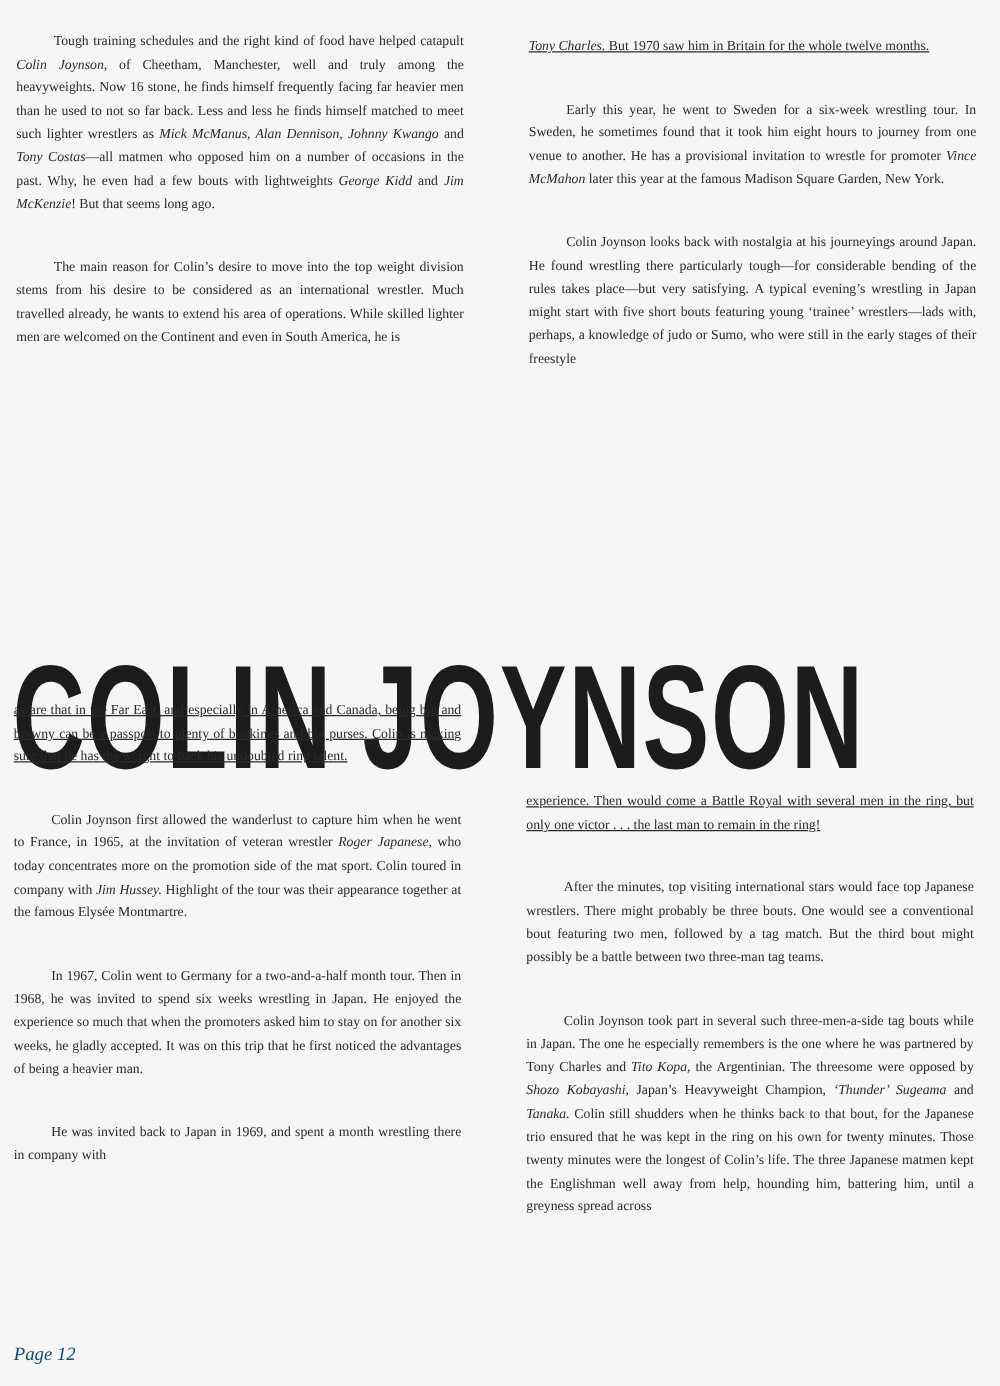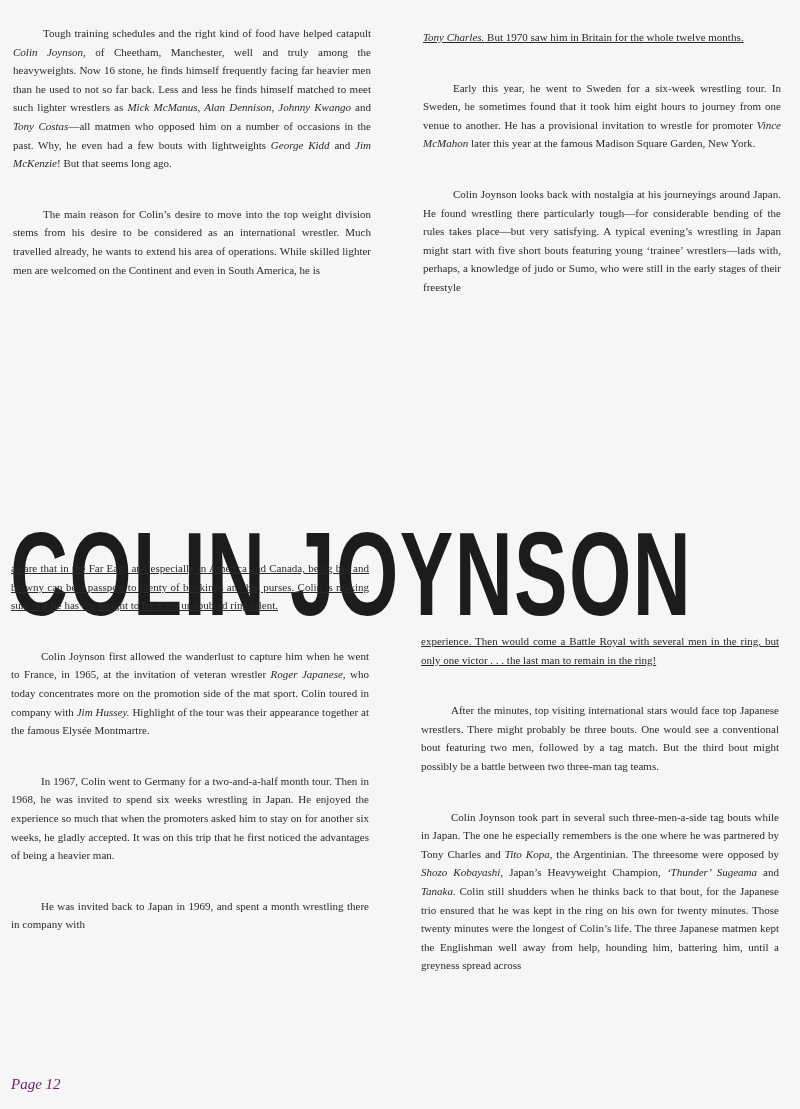--- a/index.html
+++ b/index.html
@@ -33,21 +33,21 @@
     line-height: 96px;
     letter-spacing: 2px;
     color: #1c1c1c;
     white-space: nowrap;
     transform: scaleX(0.68);
     transform-origin: left top;
   }
   .headline span { display: inline-block; }
   .footer {
     position: absolute; left: 11px; top: 1076px;
-    font-style: italic; font-size: 15px; color: #701a75;
+    font-style: italic; font-size: 15px; color: #0c4a6e;
   }
 </style>
 </head>
 <body>
 
 <div class="col" id="top-left">
   <p>Tough training schedules and the right kind of food have helped catapult <i>Colin Joynson,</i> of Cheetham, Manchester, well and truly among the heavyweights. Now 16 stone, he finds himself frequently facing far heavier men than he used to not so far back. Less and less he finds himself matched to meet such lighter wrestlers as <i>Mick McManus, Alan Dennison, Johnny Kwango</i> and <i>Tony Costas</i>—all matmen who opposed him on a number of occasions in the past. Why, he even had a few bouts with lightweights <i>George Kidd</i> and <i>Jim McKenzie</i>! But that seems long ago.</p>
   <p>The main reason for Colin’s desire to move into the top weight division stems from his desire to be considered as an international wrestler. Much travelled already, he wants to extend his area of operations. While skilled lighter men are welcomed on the Continent and even in South America, he is</p>
 </div>
 

